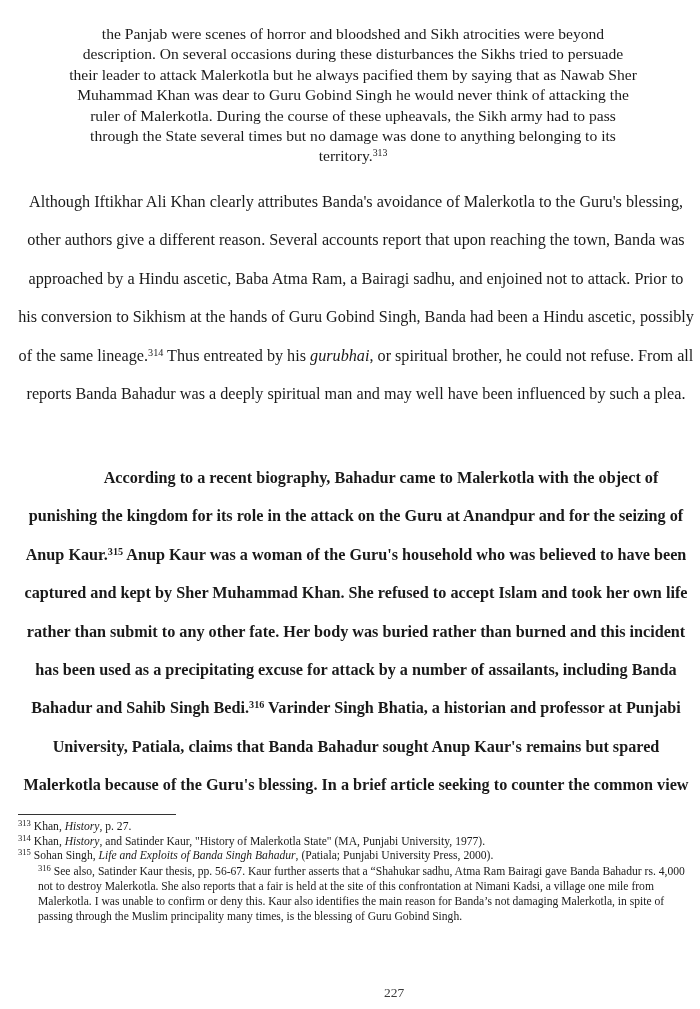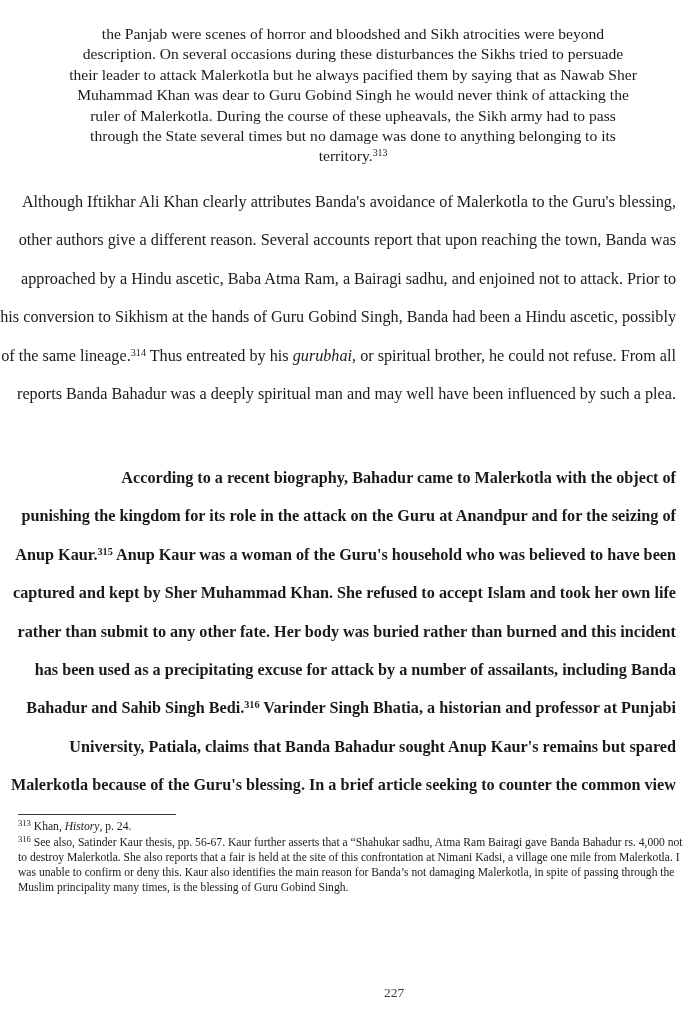--- a/index.html
+++ b/index.html
@@ -31,25 +31,25 @@
     top: 24px;
     width: 570px;
     font-size: 15.6px;
     line-height: 20.4px;
     text-align: center;
   }
 
   
   .body-text {
     position: absolute;
-    left: 0;
+    left: 18px;
     width: 676px;
     font-size: 16.2px;
     line-height: 38.4px;
-    text-align: right;
+    text-align: center;
   }
   #para-1 { top: 183px; }
   #para-2 { top: 459px; font-weight: bold; }
 
   .indent { text-indent: 50px; }
 
   sup {
     font-size: 0.63em;
     vertical-align: 0.48em;
     line-height: 0;
@@ -79,21 +79,21 @@
   .footnote {
     margin: 0;
     padding: 0;
     text-indent: 0;
     white-space: normal;
   }
   .footnote sup {
     font-size: 0.74em;
     vertical-align: 0.42em;
   }
-  .fn-long { line-height: 15.1px; }
+  .fn-long { line-height: 15.1px; margin-left: 20px; }
 
   
   .page-number {
     position: absolute;
     left: 0;
     top: 985px;
     width: 700px;
     text-align: center;
     font-size: 13.5px;
     line-height: 16px;
@@ -108,19 +108,21 @@
 
   <div class="blockquote" id="blockquote"><span>the Panjab were scenes of horror and bloodshed and Sikh atrocities were beyond description.  On several occasions during these disturbances the Sikhs tried to persuade their leader to attack Malerkotla but he always pacified them by saying that as Nawab Sher Muhammad Khan was dear to Guru Gobind Singh he would never think of attacking the ruler of Malerkotla.  During the course of these upheavals, the Sikh army had to pass through the State several times but no damage was done to anything belonging to its territory.</span><sup>313</sup></div>
 
   <div class="body-text" id="para-1"><span>Although Iftikhar Ali Khan clearly attributes Banda's avoidance of Malerkotla to the Guru's blessing, other authors give a different reason.  Several accounts report that upon reaching the town, Banda was approached by a Hindu ascetic, Baba Atma Ram, a Bairagi sadhu, and enjoined not to attack.  Prior to his conversion to Sikhism at the hands of Guru Gobind Singh, Banda had been a Hindu ascetic, possibly of the same lineage.</span><sup>314</sup><span>  Thus entreated by his </span><em>gurubhai</em><span>, or spiritual brother, he could not refuse.  From all reports Banda Bahadur was a deeply spiritual man and may well have been influenced by such a plea.</span></div>
 
   <div class="body-text indent" id="para-2"><span>According to a recent biography, Bahadur came to Malerkotla with the object of punishing the kingdom for its role in the attack on the Guru at Anandpur and for the seizing of Anup Kaur.</span><sup>315</sup><span>  Anup Kaur was a woman of the Guru's household who was believed to have been captured and kept by Sher Muhammad Khan.  She refused to accept Islam and took her own life rather than submit to any other fate.  Her body was buried rather than burned and this incident has been used as a precipitating excuse for attack by a number of assailants, including Banda Bahadur and Sahib Singh Bedi.</span><sup>316</sup><span>  Varinder Singh Bhatia, a historian and professor at Punjabi University, Patiala, claims that Banda Bahadur sought Anup Kaur's remains but spared Malerkotla because of the Guru's blessing.  In a brief article seeking to counter the common view</span></div>
 
   <div class="footnote-rule"></div>
 
   <div class="footnotes" id="footnotes">
-      <div class="footnote"><sup>313</sup><span> Khan, </span><em>History</em><span>, p. 24.</span></div>
+      <div class="footnote"><sup>313</sup><span> Khan, </span><em>History</em><span>, p. 27.</span></div>
+      <div class="footnote"><sup>314</sup><span> Khan, </span><em>History</em><span>, and Satinder Kaur, "History of Malerkotla State" (MA, Punjabi University, 1977).</span></div>
+      <div class="footnote"><sup>315</sup><span> Sohan Singh, </span><em>Life and Exploits of Banda Singh Bahadur</em><span>, (Patiala; Punjabi University Press, 2000).</span></div>
       <div class="footnote fn-long"><sup>316</sup><span>  See also, Satinder Kaur thesis, pp. 56-67.   Kaur further asserts that a “Shahukar sadhu, Atma Ram Bairagi gave Banda Bahadur rs. 4,000 not to destroy Malerkotla.  She also reports that a fair is held at the site of this confrontation at Nimani Kadsi, a village one mile from Malerkotla.  I was unable to confirm or deny this.  Kaur also identifies the main reason for Banda’s not damaging Malerkotla, in spite of passing through the Muslim principality many times, is the blessing of Guru Gobind Singh.</span></div>
     </div>
 
   <div class="page-number">227</div>
 
 </div>
 
 </body></html>

